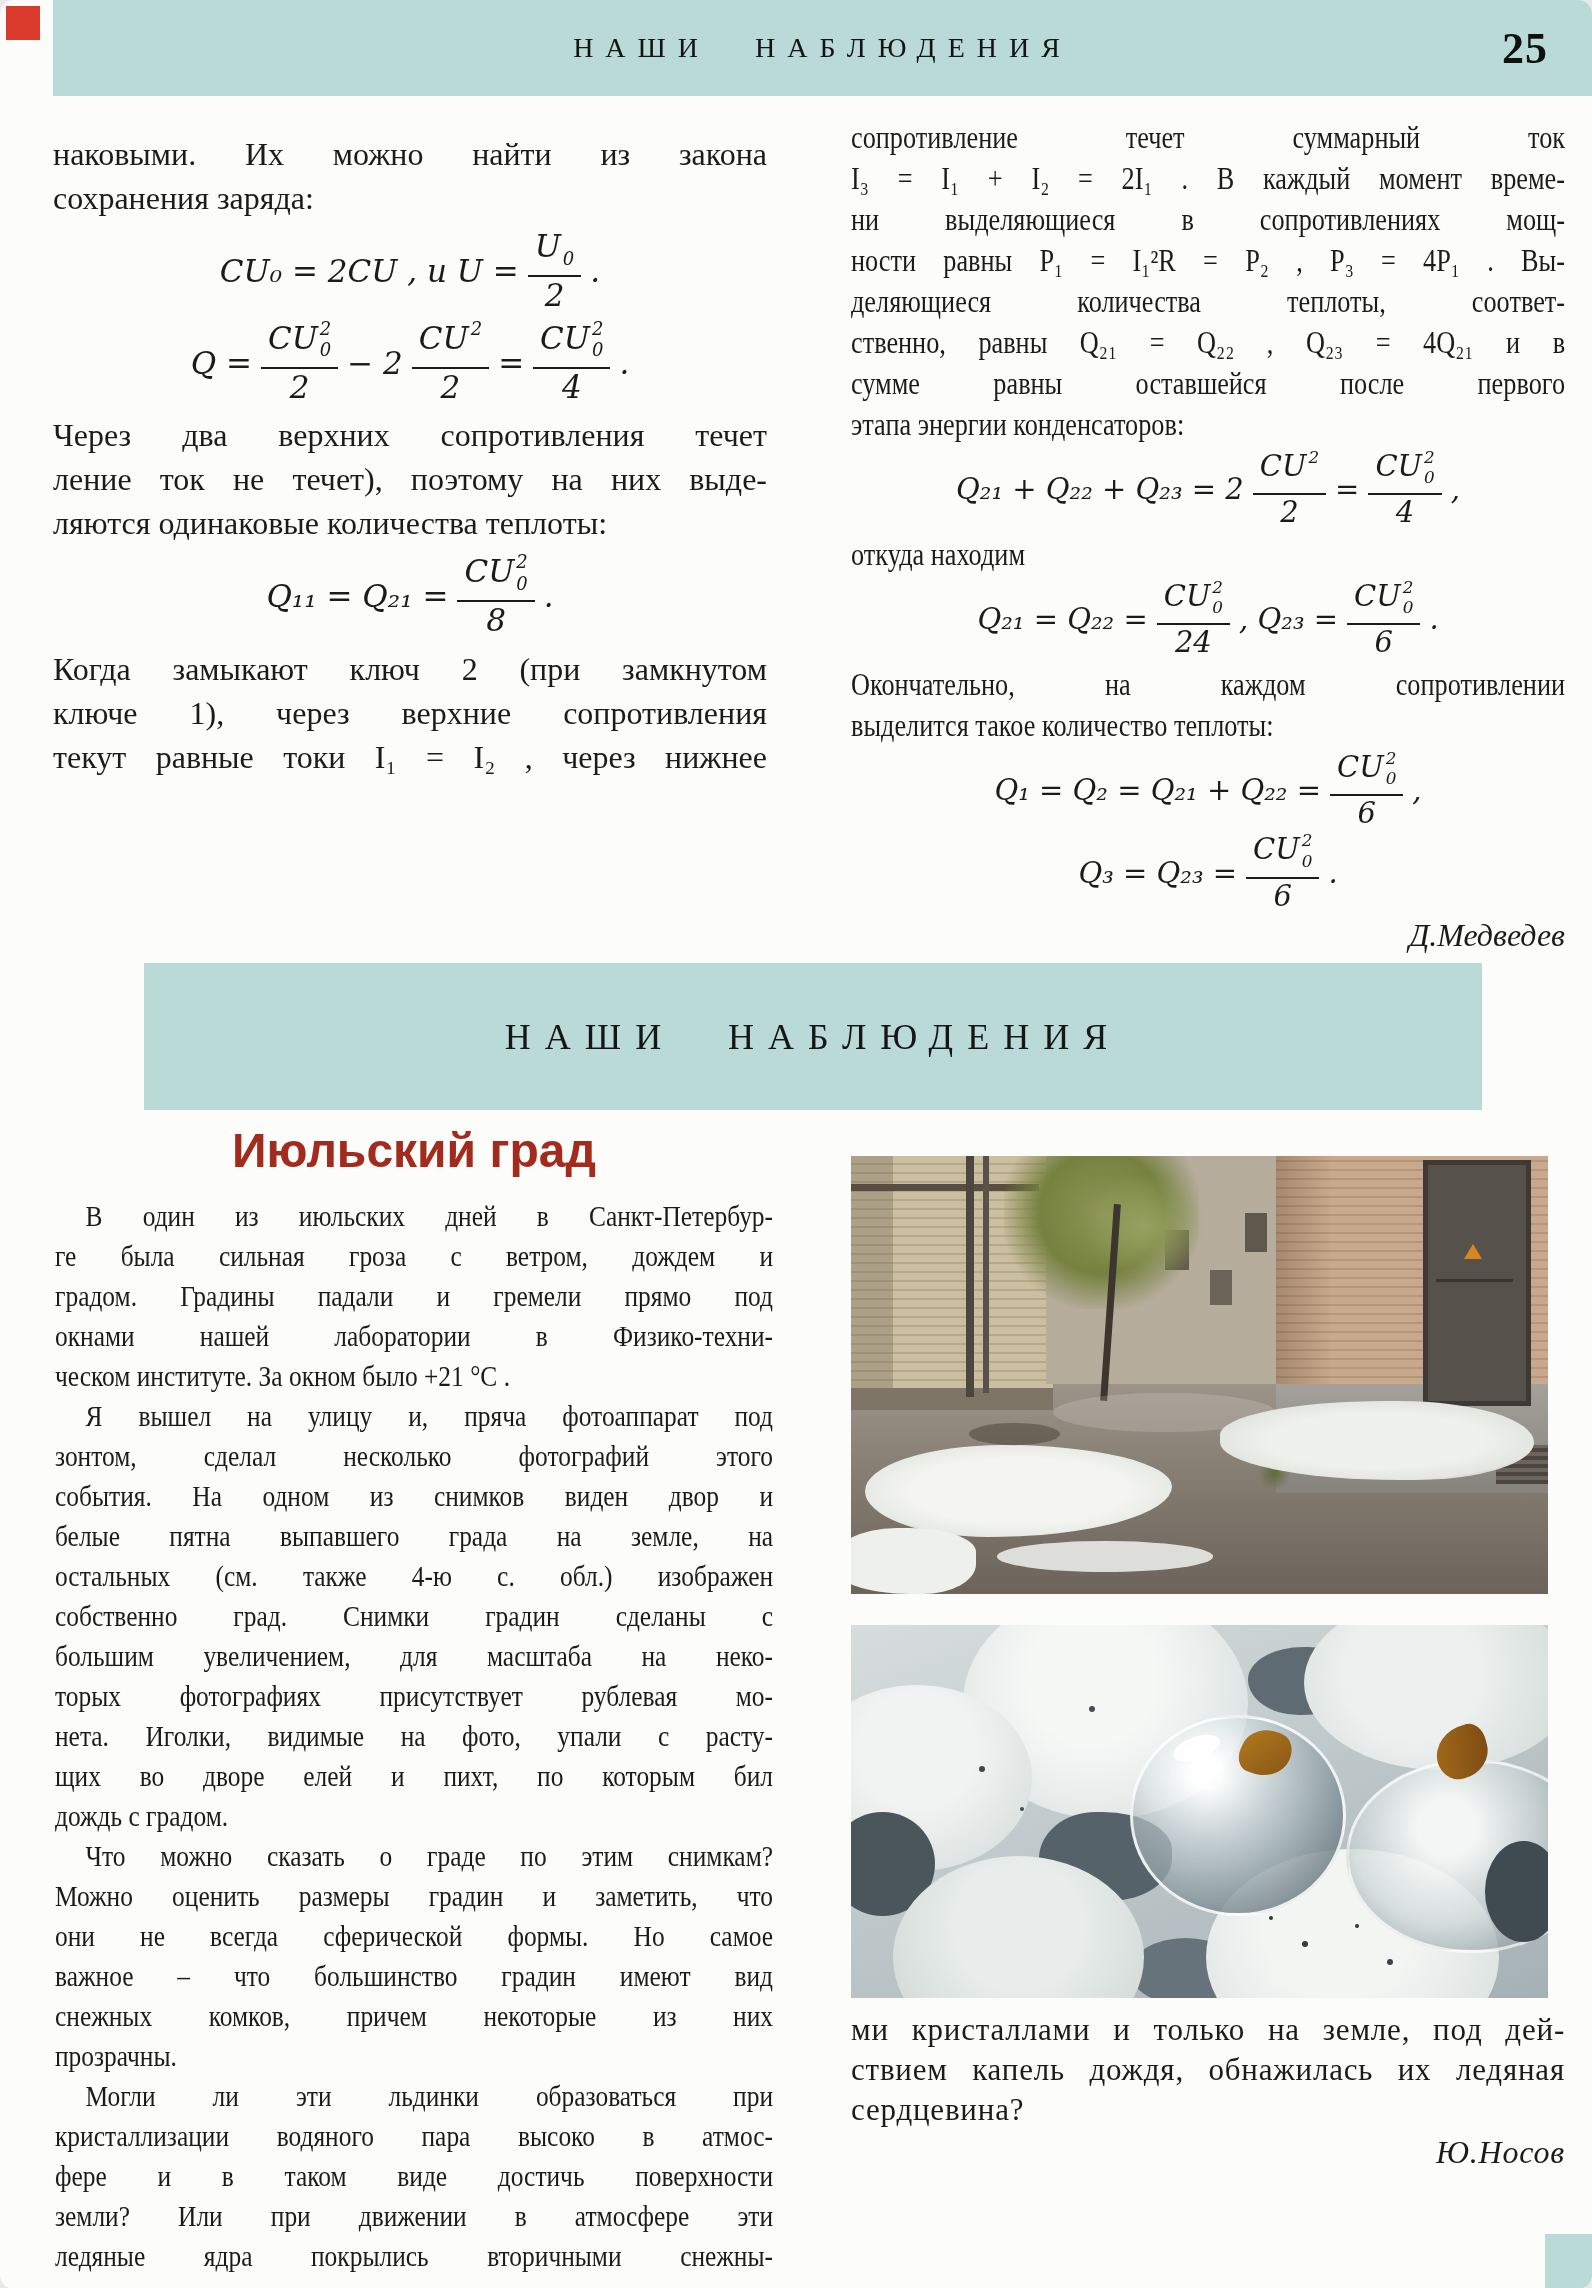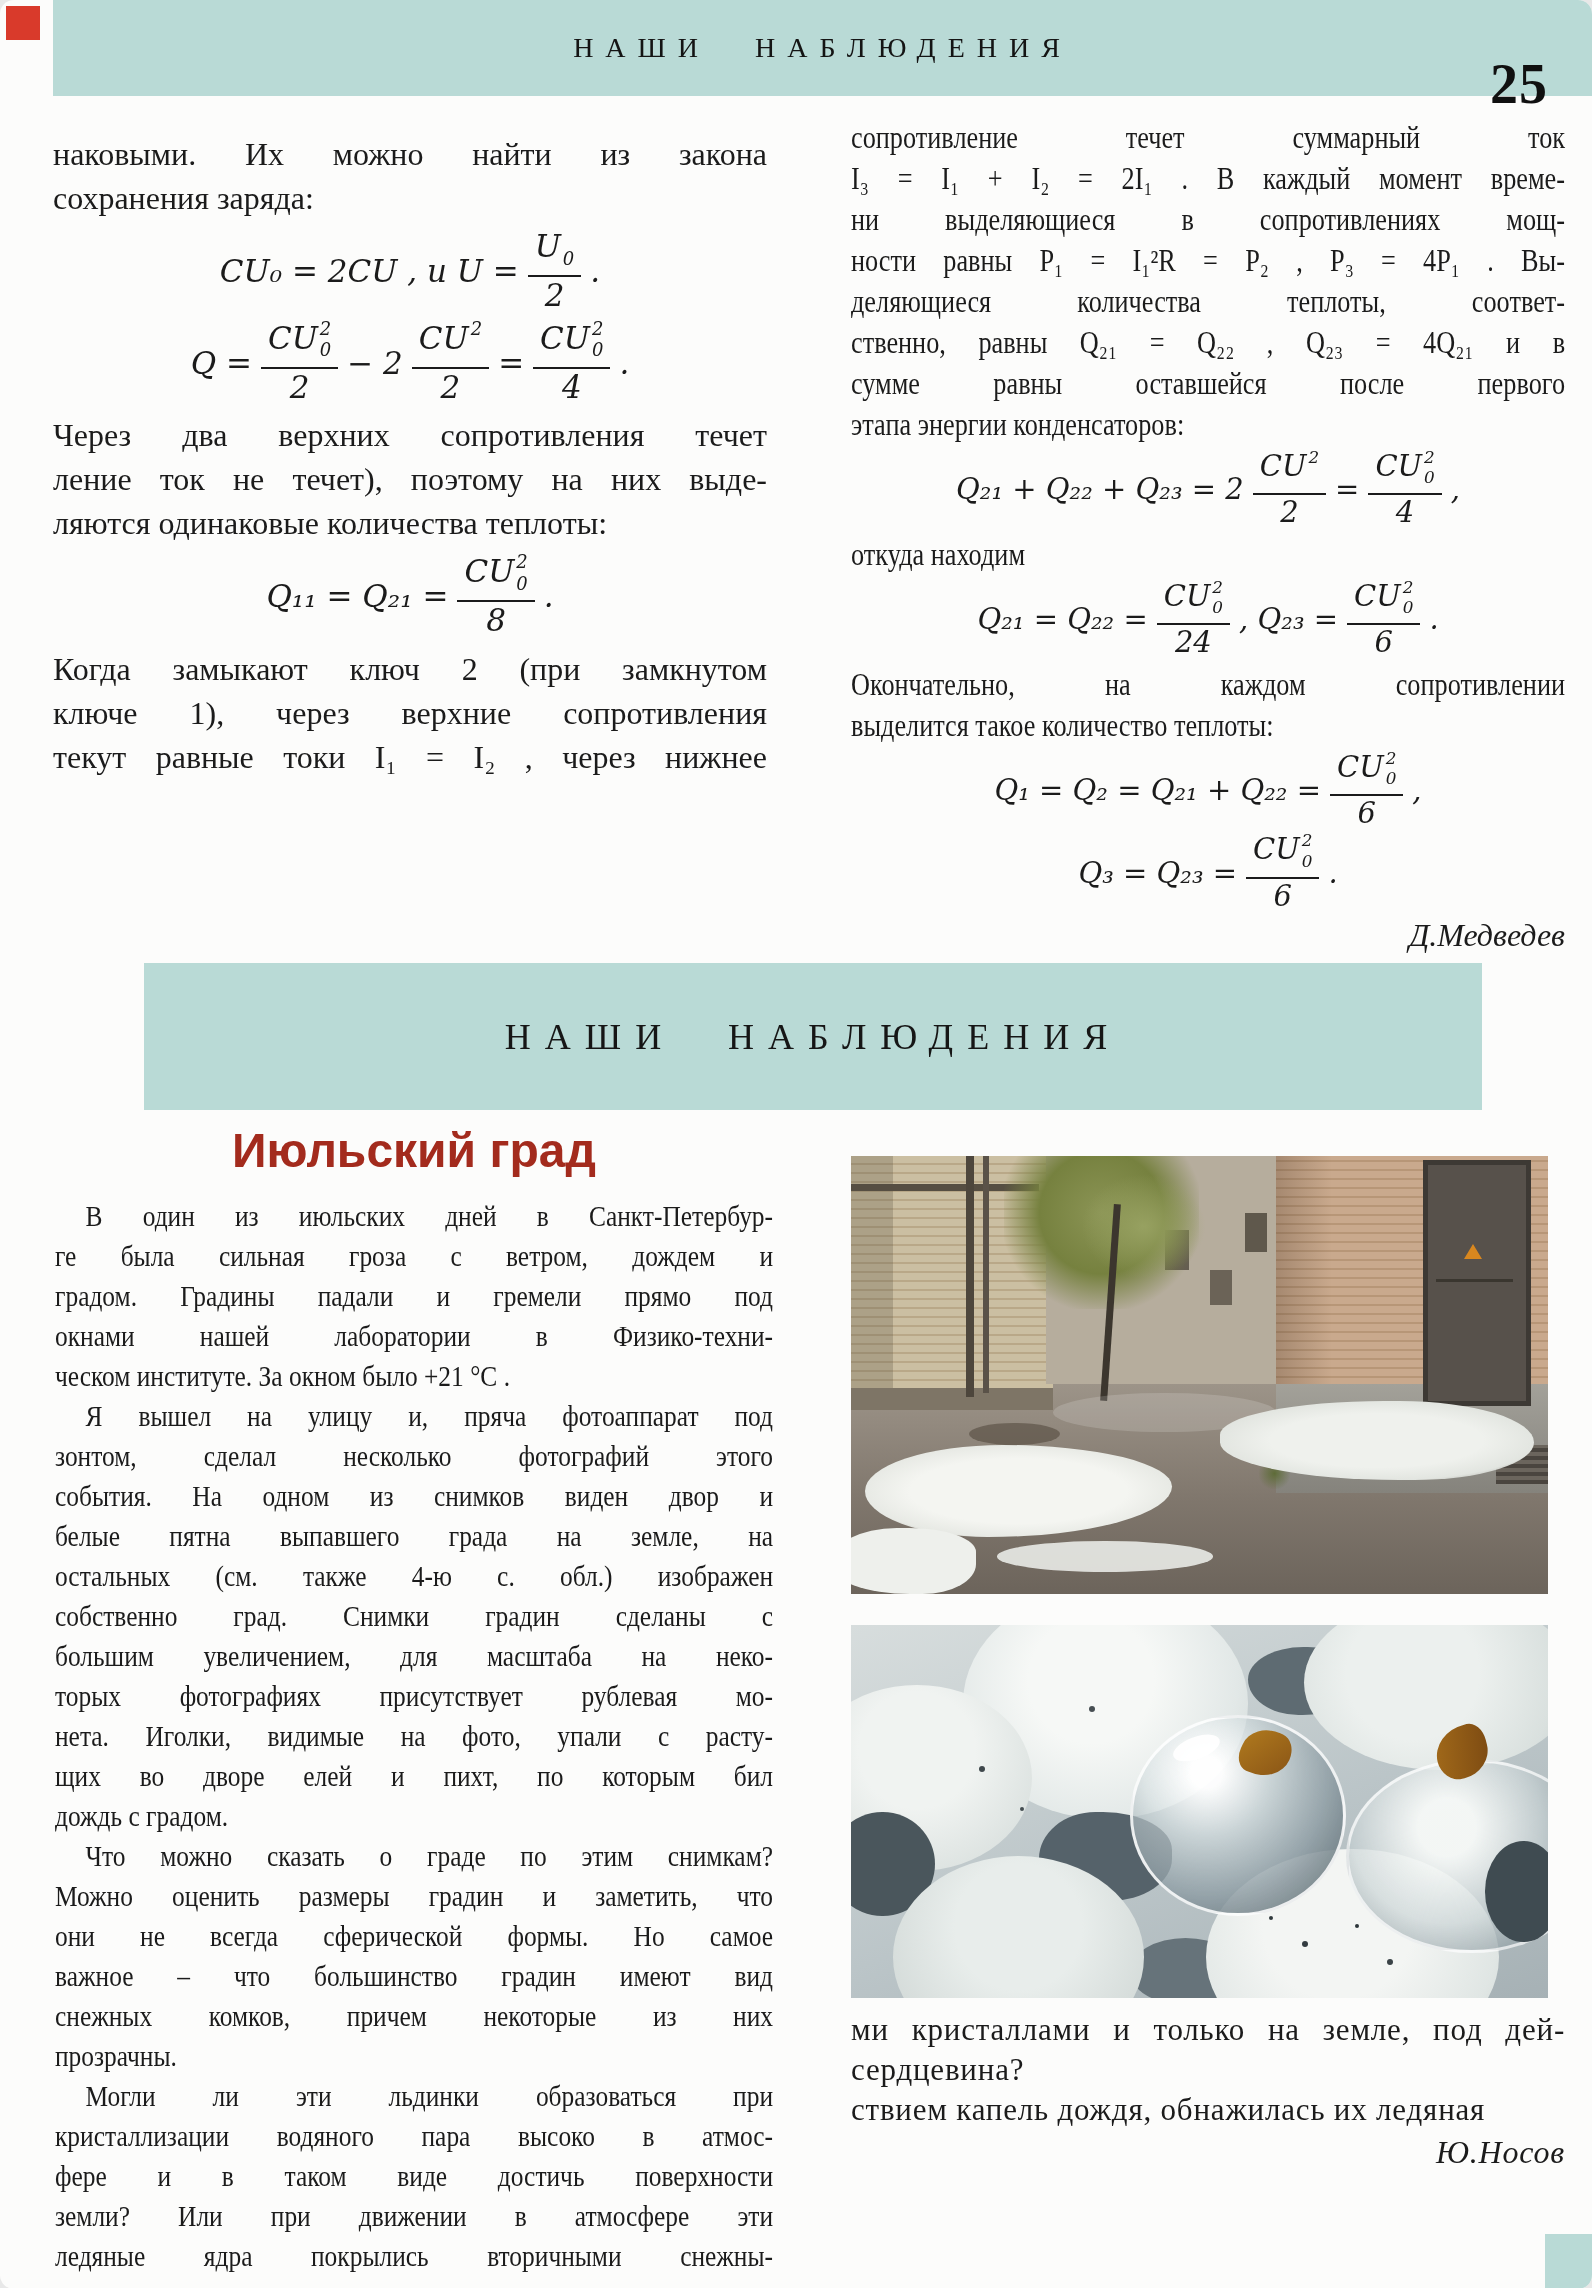--- a/index.html
+++ b/index.html
@@ -4,21 +4,21 @@
 <style>
   html,body{margin:0;padding:0;background:#e8e8e8;}
   .page{position:relative;width:1592px;height:2289px;background:#fcfcfb;overflow:hidden;
         font-family:"Liberation Serif","DejaVu Serif",serif;color:#1b1b1b;border-radius:14px;}
 
   
   .band{position:absolute;left:53px;top:0;width:1539px;height:96px;background:#b9dad6;
         display:flex;align-items:center;justify-content:center;}
   .band-title{font-size:28px;letter-spacing:12px;word-spacing:26px;color:#141414;}
   .pagenum{position:absolute;right:44px;top:50%;transform:translateY(-50%);
-           font-size:56px;font-weight:bold;color:#101010;letter-spacing:1px;margin-top:36px;}
+           font-size:44px;font-weight:bold;color:#101010;letter-spacing:1px;}
   .redmark{position:absolute;left:6px;top:6px;width:34px;height:34px;background:#d93a2b;}
 
   
   .col{position:absolute;}
   #sol-left{left:53px;top:121px;width:714px;font-size:32px;margin-top:11px;}
   #sol-right{left:851px;top:117px;width:714px;font-size:31px;}
   #art-left{left:55px;top:1122px;width:718px;font-size:30px;}
   #art-right{left:851px;top:2010px;width:714px;font-size:31px;letter-spacing:0.8px;}
 
   .tline{text-align:justify;text-align-last:justify;white-space:nowrap;}
@@ -413,21 +413,21 @@
     <div class="p2-s3"></div>
     <div class="p2-n1"></div>
     <div class="p2-n2"></div>
     <div class="p2-specks"></div>
     <div class="p2-hl"></div>
   </div>
 
   <div class="col" id="art-right">
     <div class="para">
         <div class="tline">ми кристаллами и только на земле, под дей-</div>
+        <div class="tline">ствием капель дождя, обнажилась их ледяная</div>
         <div class="tline">сердцевина?</div>
-        <div class="tline">ствием капель дождя, обнажилась их ледяная</div>
       </div>
     <div class="author">Ю.Носов</div>
   </div>
 
   <div class="cornermark"></div>
 </div>
 
 
 </body></html>

